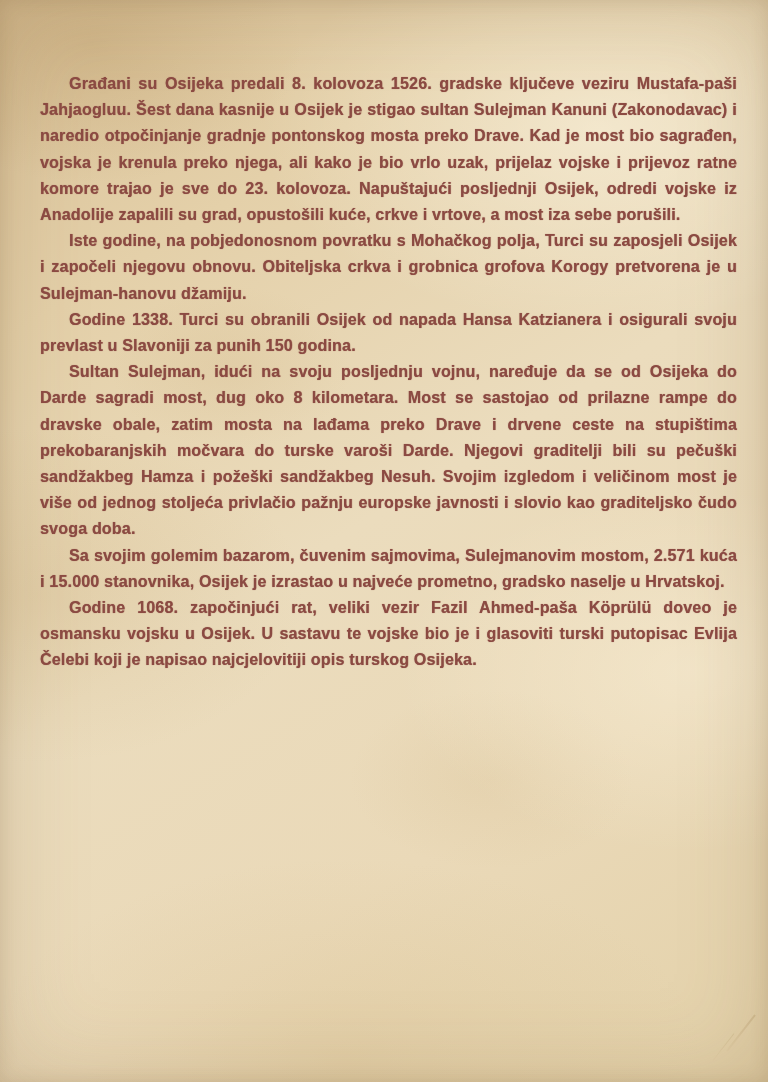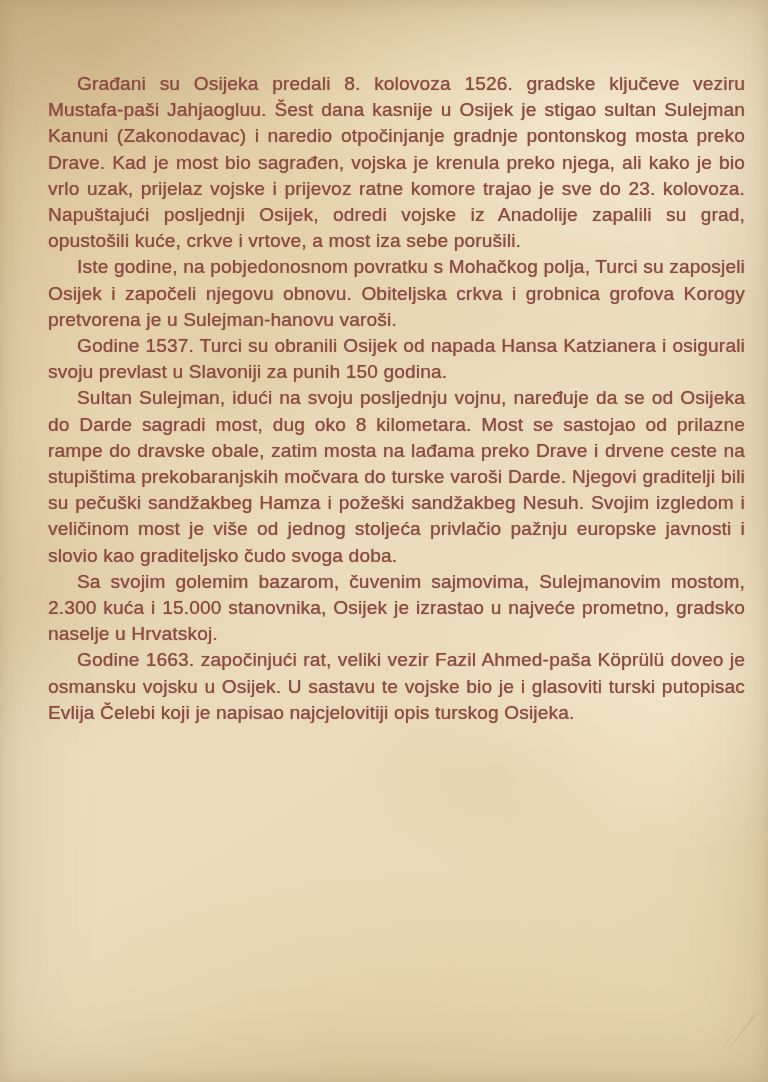--- a/index.html
+++ b/index.html
@@ -36,42 +36,43 @@
     position: absolute;
     background: linear-gradient(rgba(172, 144, 96, 0.35), rgba(172, 144, 96, 0.05));
     transform: rotate(38deg);
     border-radius: 2px;
   }
   .scratch.s1 { right: 26px; bottom: 26px; width: 2px; height: 46px; }
   .scratch.s2 { right: 44px; bottom: 18px; width: 1px; height: 34px; opacity: .7; }
   .text-block {
     position: absolute;
     top: 71px;
-    left: 48px;
+    left: 40px;
     width: 697px;
     color: #8b4a42;
-    font-size: 19px;
+    font-size: 16px;
     line-height: 26.2px;
     text-align: justify;
     letter-spacing: 0.2px;
     text-shadow: 0 0 1px rgba(139, 74, 66, 0.65), 0.4px 0.4px 0.6px rgba(139, 74, 66, 0.35);
+    font-weight: bold;
   }
   .text-block p {
     margin: 0;
     padding: 0;
     text-indent: 29px;
   }
 </style>
 </head>
 <body>
 
 <div class="page">
   <div class="text-block">
     <p>Građani su Osijeka predali 8. kolovoza 1526. gradske ključeve veziru Mustafa-paši Jahjaogluu. Šest dana kasnije u Osijek je stigao sultan Sulejman Kanuni (Zakonodavac) i naredio otpočinjanje gradnje pontonskog mosta preko Drave. Kad je most bio sagrađen, vojska je krenula preko njega, ali kako je bio vrlo uzak, prijelaz vojske i prijevoz ratne komore trajao je sve do 23. kolovoza. Napuštajući posljednji Osijek, odredi vojske iz Anadolije zapalili su grad, opustošili kuće, crkve i vrtove, a most iza sebe porušili.</p>
-    <p>Iste godine, na pobjedonosnom povratku s Mohačkog polja, Turci su zaposjeli Osijek i započeli njegovu obnovu. Obiteljska crkva i grobnica grofova Korogy pretvorena je u Sulejman-hanovu varoši.</p>
-    <p>Godine 1537. Turci su obranili Osijek od napada Hansa Katzianera i osigurali svoju prevlast u Slavoniji za punih 150 godina.</p>
+    <p>Iste godine, na pobjedonosnom povratku s Mohačkog polja, Turci su zaposjeli Osijek i započeli njegovu obnovu. Obiteljska crkva i grobnica grofova Korogy pretvorena je u Sulejman-hanovu džamiju.</p>
+    <p>Godine 1338. Turci su obranili Osijek od napada Hansa Katzianera i osigurali svoju prevlast u Slavoniji za punih 150 godina.</p>
     <p>Sultan Sulejman, idući na svoju posljednju vojnu, naređuje da se od Osijeka do Darde sagradi most, dug oko 8 kilometara. Most se sastojao od prilazne rampe do dravske obale, zatim mosta na lađama preko Drave i drvene ceste na stupištima prekobaranjskih močvara do turske varoši Darde. Njegovi graditelji bili su pečuški sandžakbeg Hamza i požeški sandžakbeg Nesuh. Svojim izgledom i veličinom most je više od jednog stoljeća privlačio pažnju europske javnosti i slovio kao graditeljsko čudo svoga doba.</p>
-    <p>Sa svojim golemim bazarom, čuvenim sajmovima, Sulejmanovim mostom, 2.300 kuća i 15.000 stanovnika, Osijek je izrastao u najveće prometno, gradsko naselje u Hrvatskoj.</p>
-    <p>Godine 1663. započinjući rat, veliki vezir Fazil Ahmed-paša Köprülü doveo je osmansku vojsku u Osijek. U sastavu te vojske bio je i glasoviti turski putopisac Evlija Čelebi koji je napisao najcjelovitiji opis turskog Osijeka.</p>
+    <p>Sa svojim golemim bazarom, čuvenim sajmovima, Sulejmanovim mostom, 2.571 kuća i 15.000 stanovnika, Osijek je izrastao u najveće prometno, gradsko naselje u Hrvatskoj.</p>
+    <p>Godine 1068. započinjući rat, veliki vezir Fazil Ahmed-paša Köprülü doveo je osmansku vojsku u Osijek. U sastavu te vojske bio je i glasoviti turski putopisac Evlija Čelebi koji je napisao najcjelovitiji opis turskog Osijeka.</p>
   </div>
   <div class="scratch s1"></div>
   <div class="scratch s2"></div>
 </div>
 
 </body></html>

